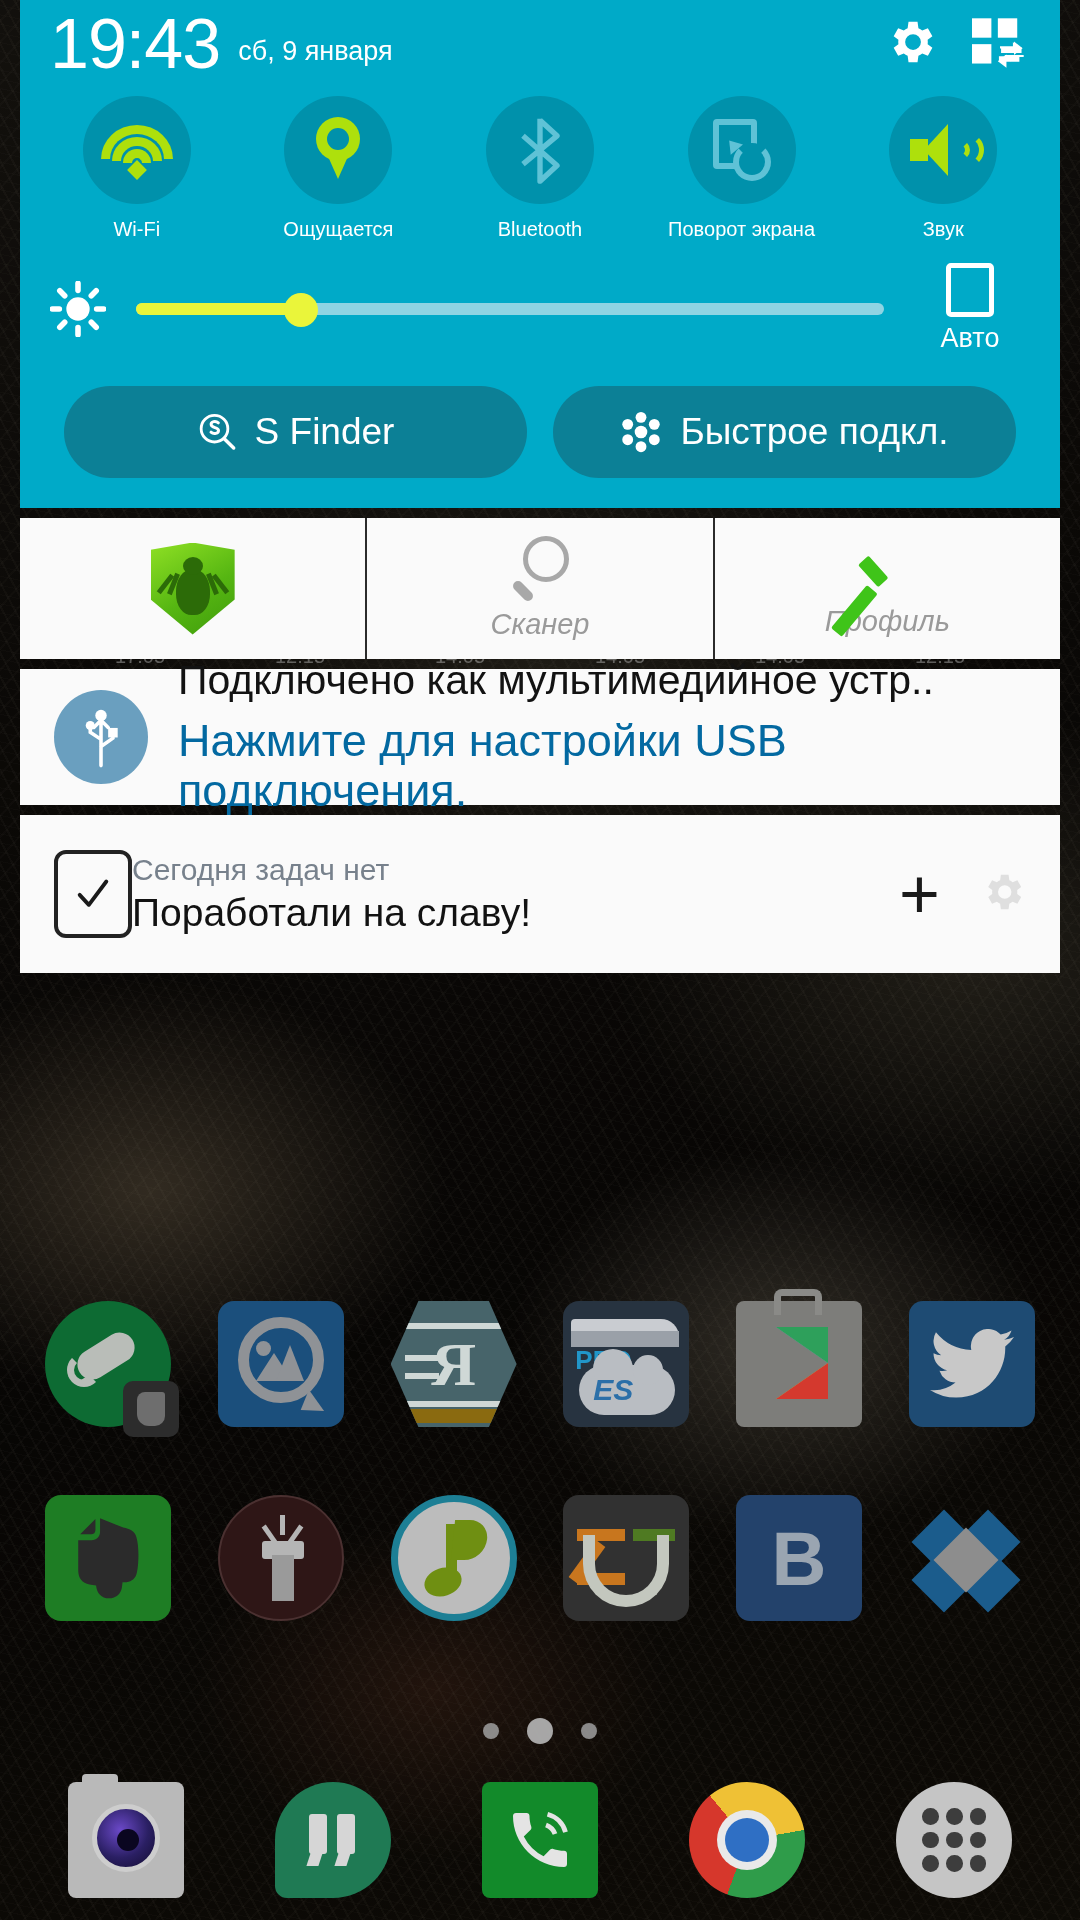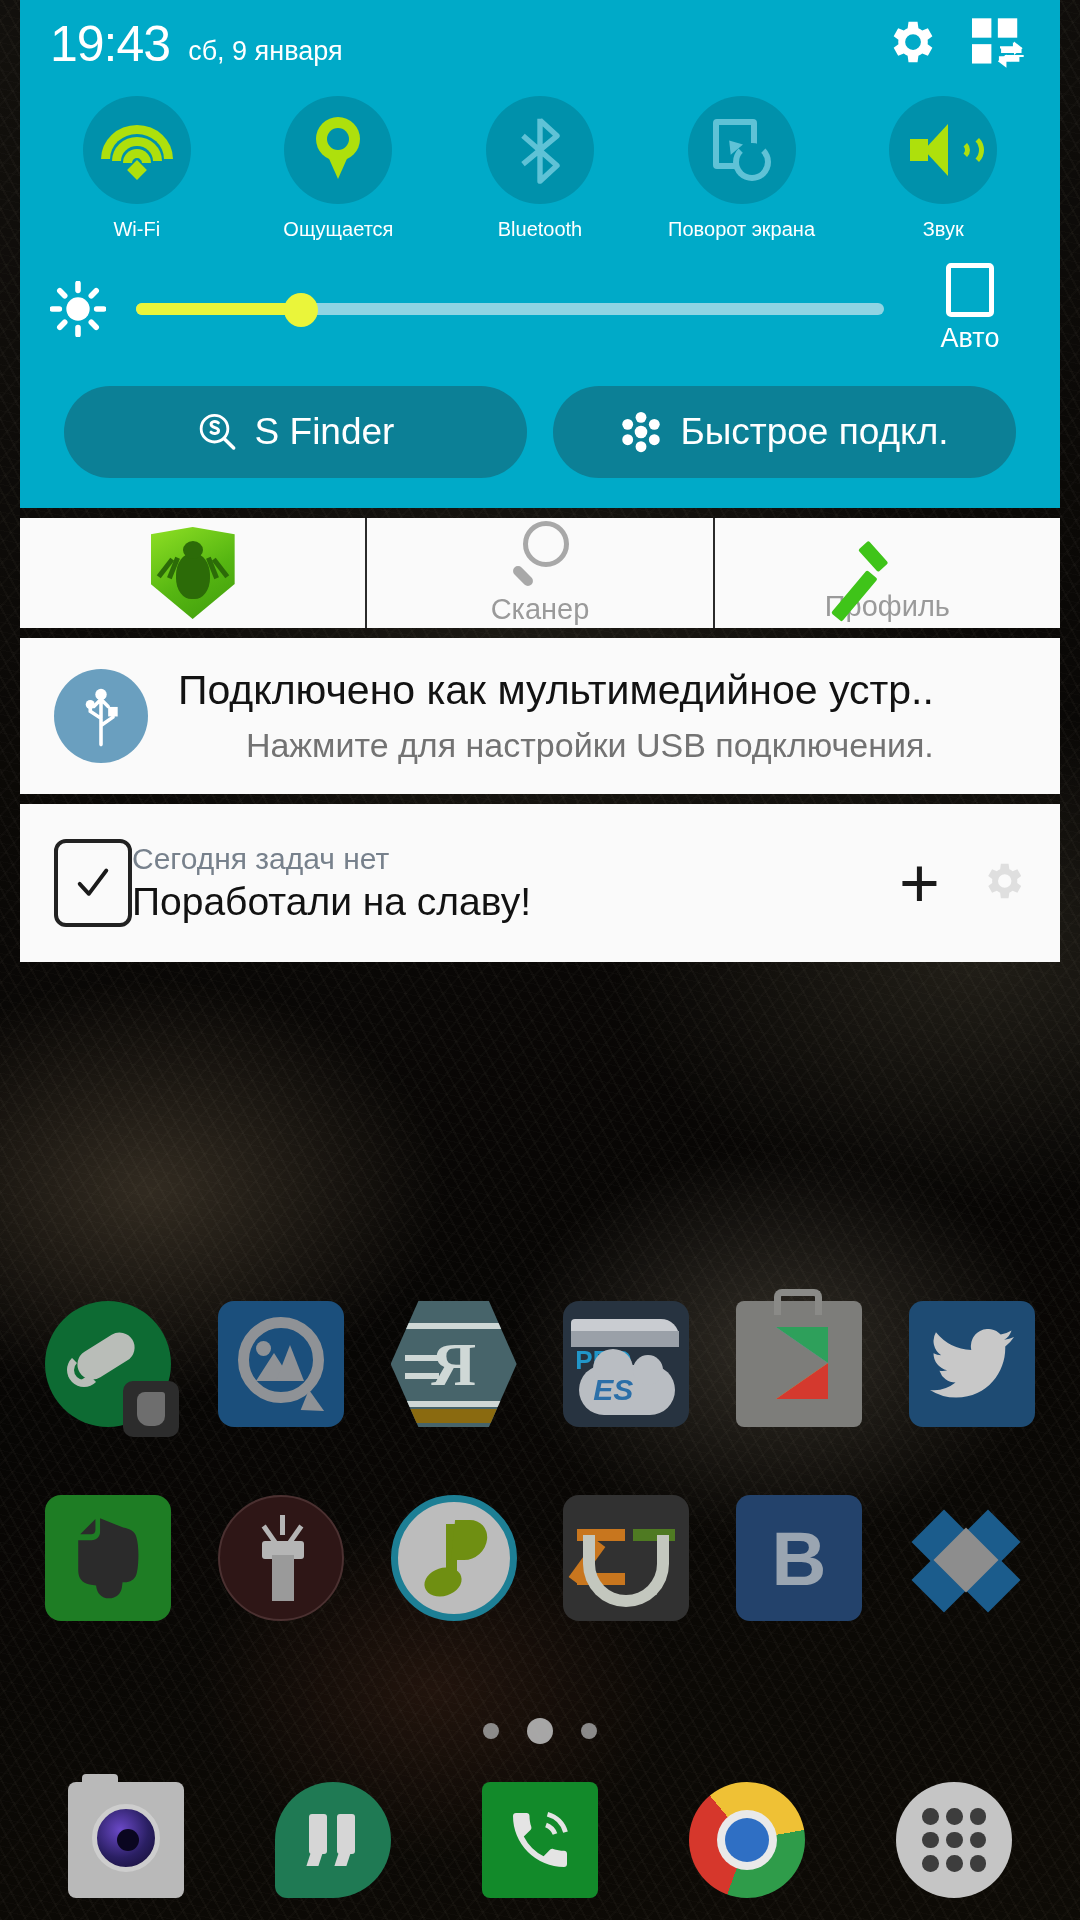--- a/index.html
+++ b/index.html
@@ -234,21 +234,21 @@
   #shade {
     position:absolute; top:0; left:20px; width:1040px;
     z-index: 10;
   }
 
   
   #qs { background:#00aac8; padding-top:0; }
   #status-row {
     display:flex; align-items:center; height:88px; padding: 0 32px 0 30px;
   }
-  #clock { color:#fff; font-size:50px; font-weight:300; line-height:1; letter-spacing:-1px; }
+  #clock { color:#fff; font-size:70px; font-weight:300; line-height:1; letter-spacing:-1px; }
   #date { color:#fff; font-size:27px; font-weight:400; margin-left:18px; margin-top:14px; }
   #status-spacer { flex:1; }
   .hdr-icon { margin-left:34px; cursor:pointer; }
 
   #toggle-row { display:flex; justify-content:space-around; padding: 8px 16px 0 16px; }
   .toggle { width:170px; text-align:center; }
   .toggle .circle {
     width:108px; height:108px; border-radius:50%; background:#0091ab;
     margin: 0 auto; position:relative;
     display:flex; align-items:center; justify-content:center;
@@ -305,21 +305,21 @@
   .sf-btn {
     flex:1; height:92px; border-radius:46px; background:#0c8096;
     display:flex; align-items:center; justify-content:center; gap:18px;
     color:#fff; font-size:37px; cursor:pointer;
   }
 
   
   .card { background:#fafafa; margin-top:10px; }
 
   
-  #drweb { display:flex; height:110px; }
+  #drweb { display:flex; height:141px;font-style:italic; }
   .dw-cell { flex:1; position:relative; display:flex; flex-direction:column; align-items:center; justify-content:center; gap:10px; }
   .dw-cell + .dw-cell { border-left: 2px solid #2b2b2b; }
   .dw-label { color:#9a9a9a; font-size:29px; }
 
   .shield { width:84px; height:92px; position:relative; }
   .shield .sh {
     position:absolute; inset:0;
     background: linear-gradient(150deg, #8fe024 0%, #56b612 55%, #3f9c0c 100%);
     clip-path: polygon(50% 100%, 0 62%, 0 8%, 50% 0, 100% 8%, 100% 62%);
   }
@@ -345,26 +345,26 @@
   .cloudico .cb{position:absolute;left:0;bottom:0;width:74px;height:34px;background:#ffc40d;border-radius:18px;}
   .cloudico .cb::before{content:"";position:absolute;left:12px;top:-18px;width:38px;height:38px;border-radius:50%;background:#ffc40d;}
   .cloudico .cb::after{content:"";position:absolute;right:4px;top:-10px;width:28px;height:28px;border-radius:50%;background:#ffc40d;}
   .cloudico .up,.cloudico .dn{position:absolute;z-index:2;width:0;height:0;}
   .cloudico .up{left:16px;top:8px;border-left:11px solid transparent;border-right:11px solid transparent;border-bottom:15px solid #fff;}
   .cloudico .upst{position:absolute;z-index:2;left:21px;top:22px;width:11px;height:14px;background:#fff;}
   .cloudico .dn{right:14px;top:20px;border-left:11px solid transparent;border-right:11px solid transparent;border-top:15px solid #fff;}
   .cloudico .dnst{position:absolute;z-index:2;right:19px;top:8px;width:11px;height:14px;background:#fff;}
 
   
-  #usb { display:flex; align-items:center; height:156px; padding: 4px 34px; text-align: right; }
+  #usb { display:flex; align-items:center; height:136px; padding: 4px 34px; }
   #usb-icon { width:94px; height:94px; border-radius:50%; background:#6a9fbf; flex:0 0 94px;
               display:flex; align-items:center; justify-content:center; }
   #usb-text { margin-left:30px; }
   .notif-title { color:#121212; font-size:41px; line-height:1.12; }
-  .notif-sub { color:#737373; font-size:34px; margin-top:12px; line-height:1.12; }
+  .notif-sub { color:#0369a1; font-size:45px; margin-top:12px; line-height:1.12; }
 
   
   #task { display:flex; align-items:center; height:158px; padding: 0 34px; }
   #task-check { width:78px; height:88px; border:4px solid #222; border-radius:12px; flex:0 0 78px;
                 display:flex; align-items:center; justify-content:center; }
   #task-text { flex:1; }
   .task-sub { color:#77818c; font-size:30px; }
   .task-title { color:#121212; font-size:39px; margin-top:4px; }
   #task-plus { color:#1a1a1a; font-size:70px; font-weight:300; line-height:1; margin-right:40px; cursor:pointer; }
   #task-gear { opacity:.28; cursor:pointer; }

